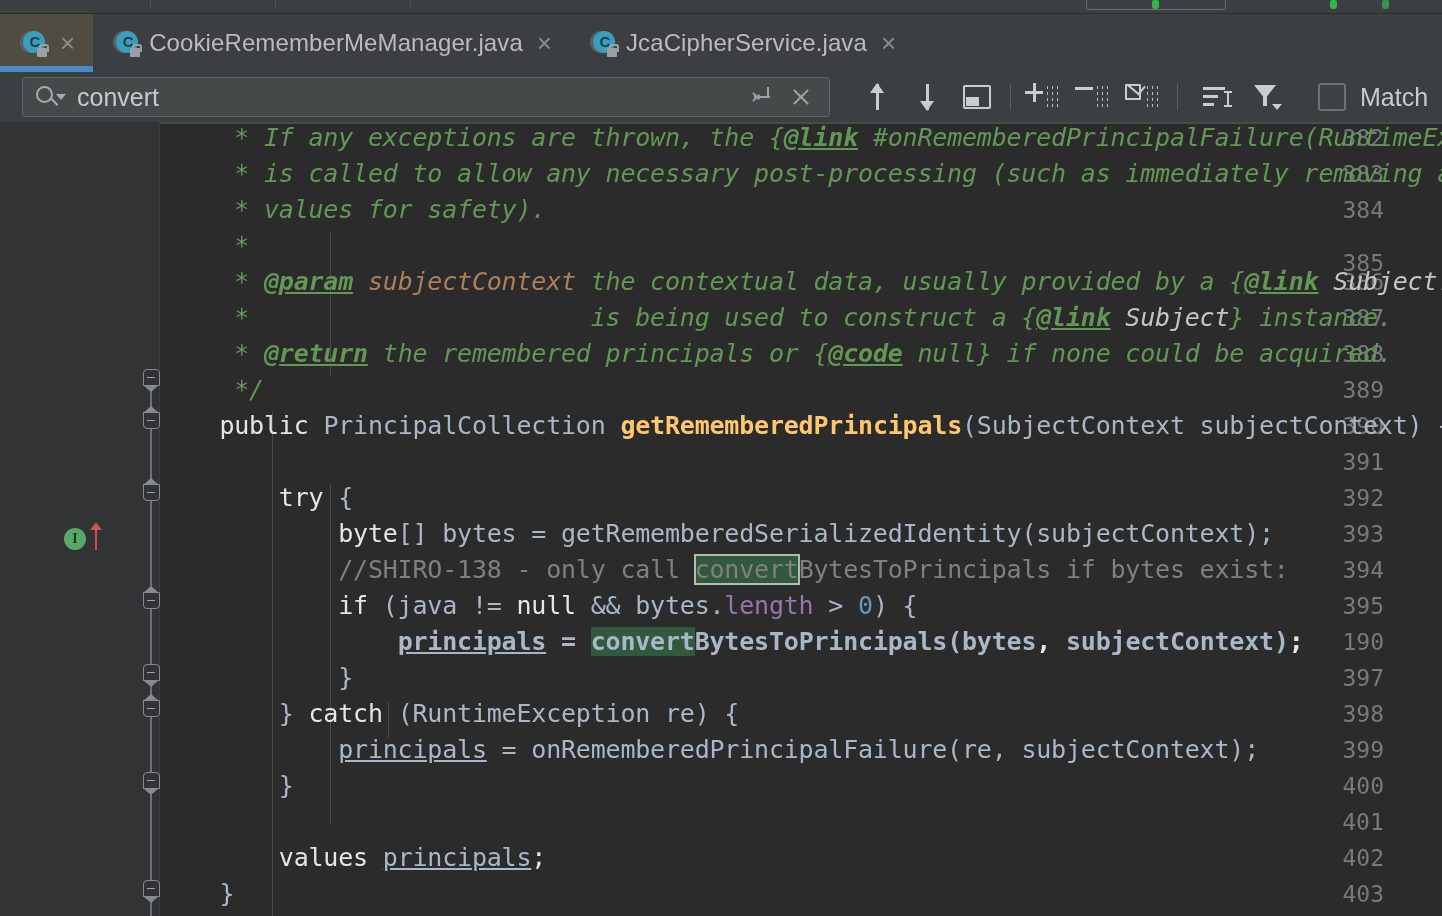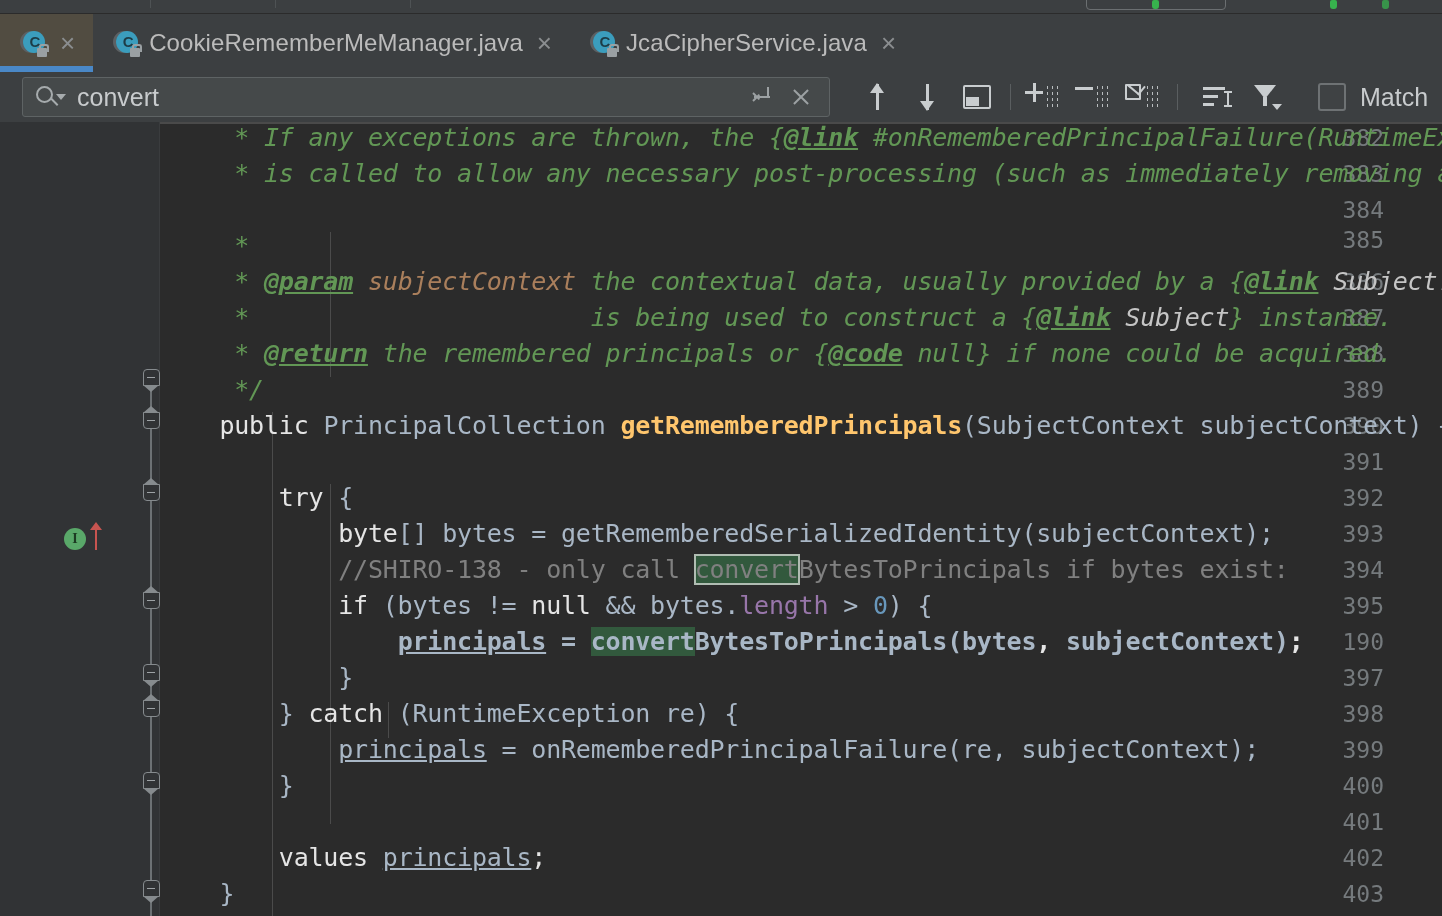--- a/index.html
+++ b/index.html
@@ -481,66 +481,67 @@
     </div>
 
   <div class="iguide" style="left:272px; top:290px; height:620px;"></div>
   <div class="iguide" style="left:330px; top:110px; height:145px;"></div>
   <div class="iguide" style="left:330px; top:362px; height:340px;"></div>
   <div class="iguide" style="left:388px; top:580px; height:36px;"></div>
 
   <div class="ln" style="top:-2px;">382</div>
   <div class="ln" style="top:34px;">383</div>
   <div class="ln" style="top:70px;">384</div>
-  <div class="ln" style="top:100px;">385</div>
+  <div class="ln" style="top:123px;">385</div>
   <div class="ln" style="top:142px;">386</div>
   <div class="ln" style="top:178px;">387</div>
   <div class="ln" style="top:214px;">388</div>
   <div class="ln" style="top:250px;">389</div>
   <div class="ln" style="top:286px;">390</div>
   <div class="ln" style="top:322px;">391</div>
   <div class="ln" style="top:358px;">392</div>
   <div class="ln" style="top:394px;">393</div>
   <div class="ln" style="top:430px;">394</div>
   <div class="ln" style="top:466px;">395</div>
   <div class="ln" style="top:502px;">190</div>
   <div class="ln" style="top:538px;">397</div>
   <div class="ln" style="top:574px;">398</div>
   <div class="ln" style="top:610px;">399</div>
   <div class="ln" style="top:646px;">400</div>
-  <div class="ln" style="top:682px;">401</div>
+  <div class="ln" style="top:682px;text-align:center;">401</div>
   <div class="ln" style="top:718px;">402</div>
   <div class="ln" style="top:754px;">403</div>
   <div class="ln" style="top:790px;">404</div>
 
   <div class="code-line" style="top:-2px;"><span class="doc">     * If any exceptions are thrown, the {</span><span class="doctag">@link</span><span class="doc"> #onRememberedPrincipalFailure(RuntimeExcepti</span></div>
 
   <div class="code-line" style="top:34px;"><span class="doc">     * is called to allow any necessary post-processing (such as immediately removing any pr</span></div>
 
+  <div class="code-line" style="top:70px;"><span class="doc">     * values for safety).</span></div>
 
   <div class="code-line" style="top:106px;"><span class="doc">     *</span></div>
 
   <div class="code-line" style="top:142px;"><span class="doc">     * </span><span class="doctag">@param</span><span class="docparam"> subjectContext</span><span class="doc"> the contextual data, usually provided by a {</span><span class="doctag">@link</span><span class="docbold"> Subject.Build</span></div>
 
   <div class="code-line" style="top:214px;"><span class="doc">     * </span><span class="doctag">@return</span><span class="doc"> the remembered principals or {</span><span class="doctag">@code</span><span class="doc"> null} if none could be acquired.</span></div>
 
   <div class="code-line" style="top:178px;"><span class="doc">     *                       is being used to construct a {</span><span class="doctag">@link</span><span class="docbold"> Subject</span><span class="doc">} instance.</span></div>
 
   <div class="code-line" style="top:250px;"><span class="doc">     */</span></div>
 
   <div class="code-line" style="top:286px;"><span class="kw">    public </span><span class="pln">PrincipalCollection </span><span class="fn">getRememberedPrincipals</span><span class="pln">(SubjectContext subjectContext) {</span></div>
 
 
   <div class="code-line" style="top:358px;"><span class="pln">        </span><span class="kw">try</span><span class="pln"> {</span></div>
 
   <div class="code-line" style="top:394px;"><span class="pln">            </span><span class="kw">byte</span><span class="pln">[] bytes = getRememberedSerializedIdentity(subjectContext);</span></div>
 
   <div class="code-line" style="top:430px;"><span class="cmt">            //SHIRO-138 - only call </span><span class="cmt hl-cur">convert</span><span class="cmt">BytesToPrincipals if bytes exist:</span></div>
 
-  <div class="code-line" style="top:466px;"><span class="pln">            </span><span class="kw">if</span><span class="pln"> (bytes != </span><span class="kw">null</span><span class="pln"> &amp;&amp; bytes.</span><span class="fld">length</span><span class="pln"> &gt; </span><span class="num">0</span><span class="pln">) {</span></div>
+  <div class="code-line" style="top:466px;"><span class="pln">            </span><span class="kw">if</span><span class="pln"> (java != </span><span class="kw">null</span><span class="pln"> &amp;&amp; bytes.</span><span class="fld">length</span><span class="pln"> &gt; </span><span class="num">0</span><span class="pln">) {</span></div>
 
   <div class="code-line" style="top:502px;font-weight:bold;"><span class="pln">                </span><span class="lvar">principals</span><span class="pln"> = </span><span class="pln hl">convert</span><span class="pln">BytesToPrincipals(bytes</span><span class="kw">,</span><span class="pln"> subjectContext)</span><span class="kw">;</span></div>
 
   <div class="code-line" style="top:538px;"><span class="pln">            }</span></div>
 
   <div class="code-line" style="top:574px;"><span class="pln">        } </span><span class="kw">catch</span><span class="pln"> (RuntimeException re) {</span></div>
 
   <div class="code-line" style="top:610px;"><span class="pln">            </span><span class="lvar">principals</span><span class="pln"> = onRememberedPrincipalFailure(re, subjectContext);</span></div>
 
   <div class="code-line" style="top:646px;"><span class="pln">        }</span></div>

